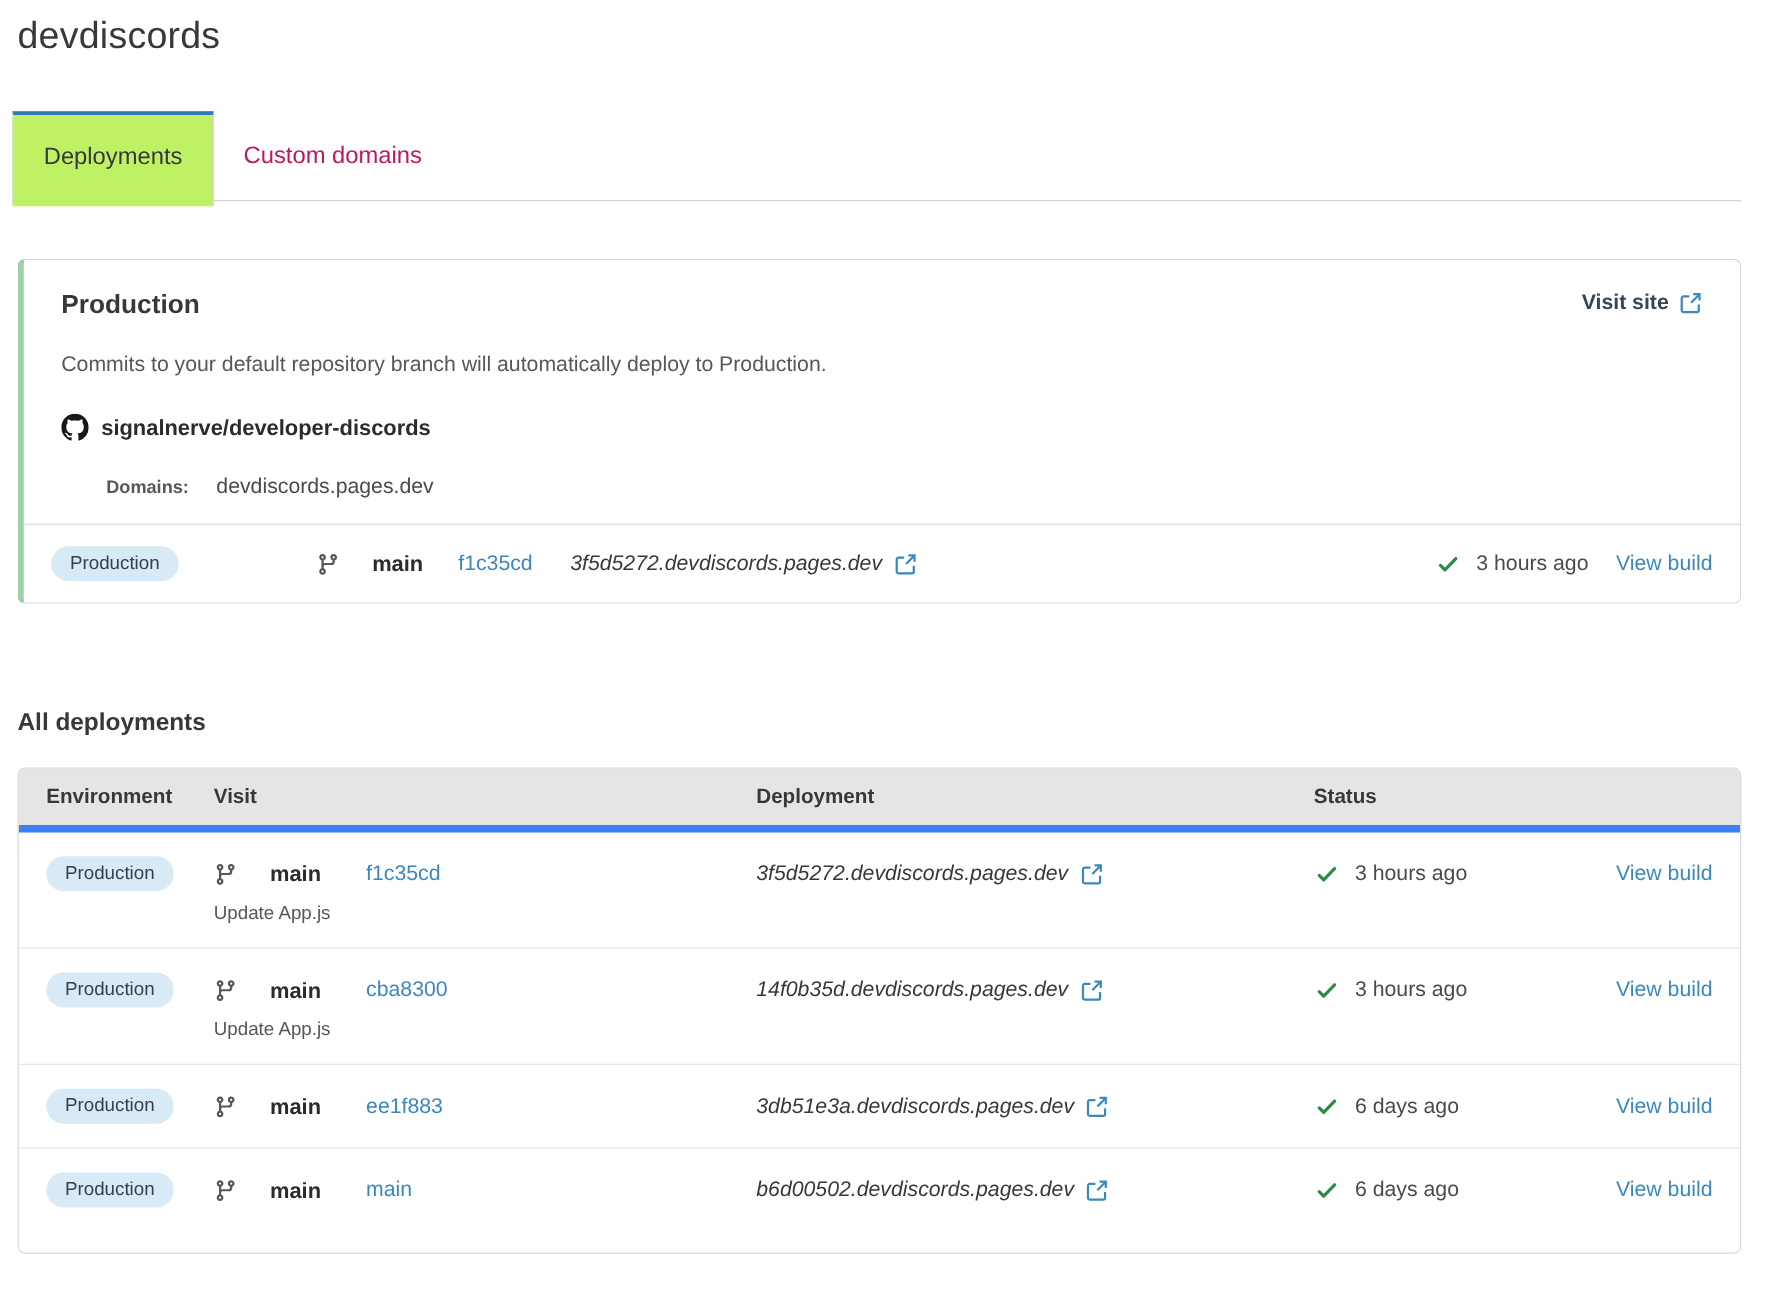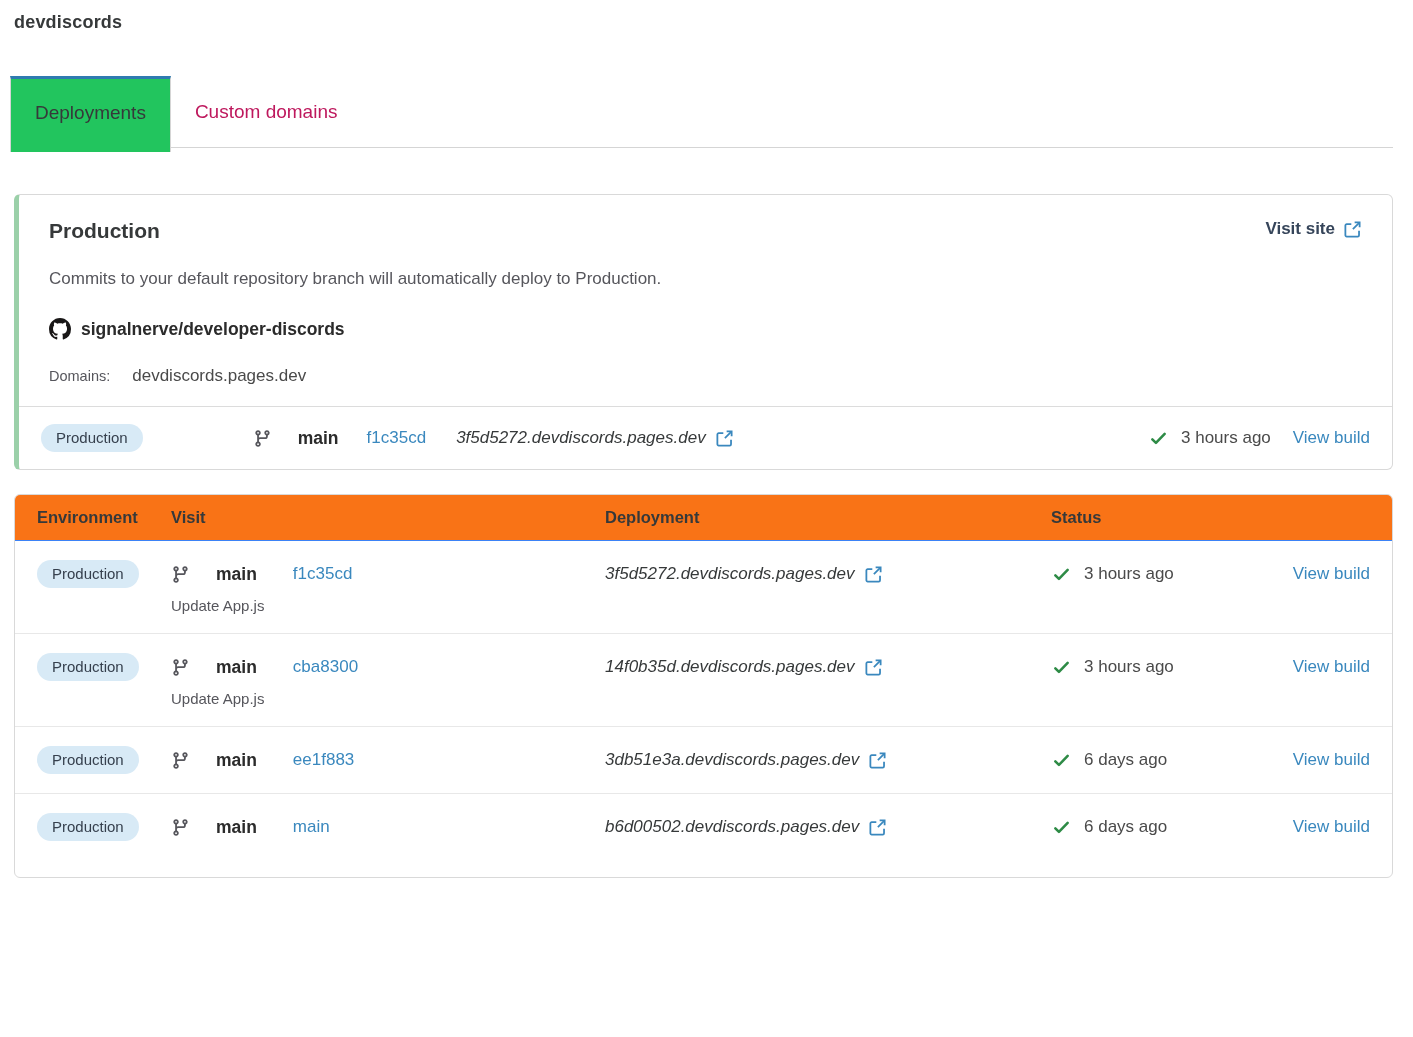--- a/index.html
+++ b/index.html
@@ -8,40 +8,40 @@
     width: 1413px; height: 1037px;
     font-family: "Liberation Sans", sans-serif;
     color: #313131;
     position: relative;
     overflow: hidden;
   }
   .page { padding: 12px 20px 0 14px; }
 
   
   .page-title {
-    font-size: 18px; font-weight: bold; color: #36393a;
+    font-size: 30px; font-weight: normal; color: #36393a;
     letter-spacing: 0.2px;
   }
 
   
   .tabs {
     display: flex; align-items: stretch;
     margin-top: 43px;
     border-bottom: 1px solid #d5d5d5;
     height: 72px;
   }
   .tab {
     display: flex; align-items: center;
     padding: 0 24px;
     font-size: 19px; color: #be185d;
     cursor: pointer;
     position: relative;
   }
   .tab.active {
-    background: #22c55e;
+    background: #bef264;
     border: 1px solid #d5d5d5;
     border-bottom: none;
     border-top: 3px solid #2f7bb0;
     margin-bottom: -5px;
     padding-bottom: 5px;
     color: #36393a;
     margin-left: -4px;
   }
 
   
@@ -60,21 +60,21 @@
     font-size: 17px; font-weight: bold; color: #36455a;
     text-decoration: none; cursor: pointer;
   }
   .card-desc { margin-top: 26px; font-size: 17px; color: #56565c; }
   .repo-row {
     margin-top: 29px; display: flex; align-items: flex-end; gap: 10px;
     cursor: pointer;
   }
   .repo-name { font-size: 17.5px; font-weight: bold; color: #2b2b2b; }
   .domains-row { margin-top: 26px; display: flex; align-items: baseline; gap: 22px; }
-  .domains-label { font-size: 14.5px; font-weight: normal; color: #56565c; }
+  .domains-label { font-size: 14.5px; font-weight: bold; color: #56565c; margin-left: 36px; }
   .domains-value { font-size: 17px; color: #4a4a4a; }
   .card-divider { border-top: 1px solid #dcdcdc; }
   .card-deploy-row {
     display: flex; align-items: center;
     padding: 16px 22px;
     min-height: 62px;
   }
 
   
   .env-badge {
@@ -107,23 +107,23 @@
   .table {
     margin-top: 24px;
     border: 1px solid #d9d9d9;
     border-radius: 6px;
     overflow: hidden;
     background: #fff;
   }
   .t-head {
     display: grid;
     grid-template-columns: 134px 434px 446px 220px 1fr;
-    background: #f97316;
+    background: #e5e5e5;
     padding: 13px 22px;
-    border-bottom: 1px solid #3b82f6;
+    border-bottom: 6px solid #3b82f6;
     align-items: center;
   }
   .t-head .th { font-size: 16.5px; font-weight: bold; color: #36393a; }
   .t-row {
     display: grid;
     grid-template-columns: 134px 434px 446px 220px 1fr;
     padding: 19px 22px;
     align-items: start;
   }
   .t-row + .t-row { border-top: 1px solid #e8e8e8; }
@@ -220,20 +220,21 @@
                 <use href="#i-check"></use>
               </svg>
           </span>
           <span class="status-time">3 hours ago</span>
         </span>
         <span class="view-build">View build</span>
       </span>
     </div>
   </div>
 
+  <div class="section-title">All deployments</div>
 
   <div class="table">
     <div class="t-head">
       <span class="th">Environment</span>
       <span class="th">Visit</span>
       <span class="th">Deployment</span>
       <span class="th">Status</span>
       <span class="th"></span>
     </div>
 

